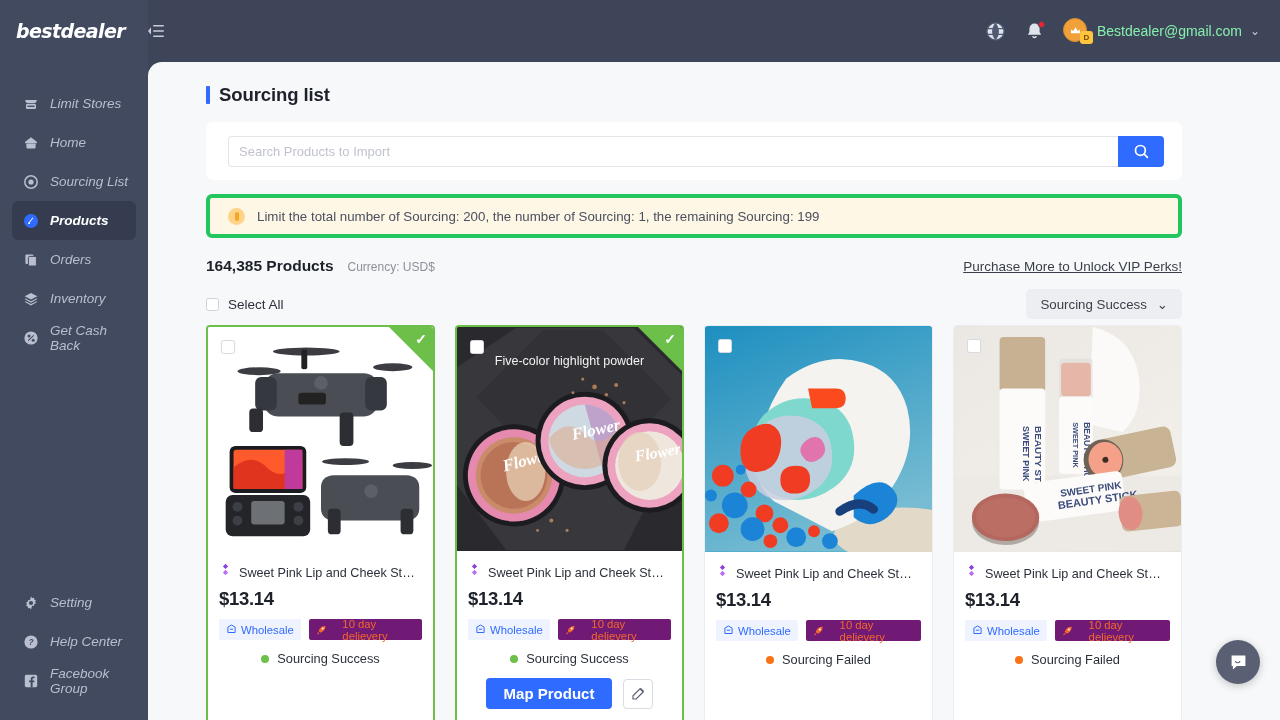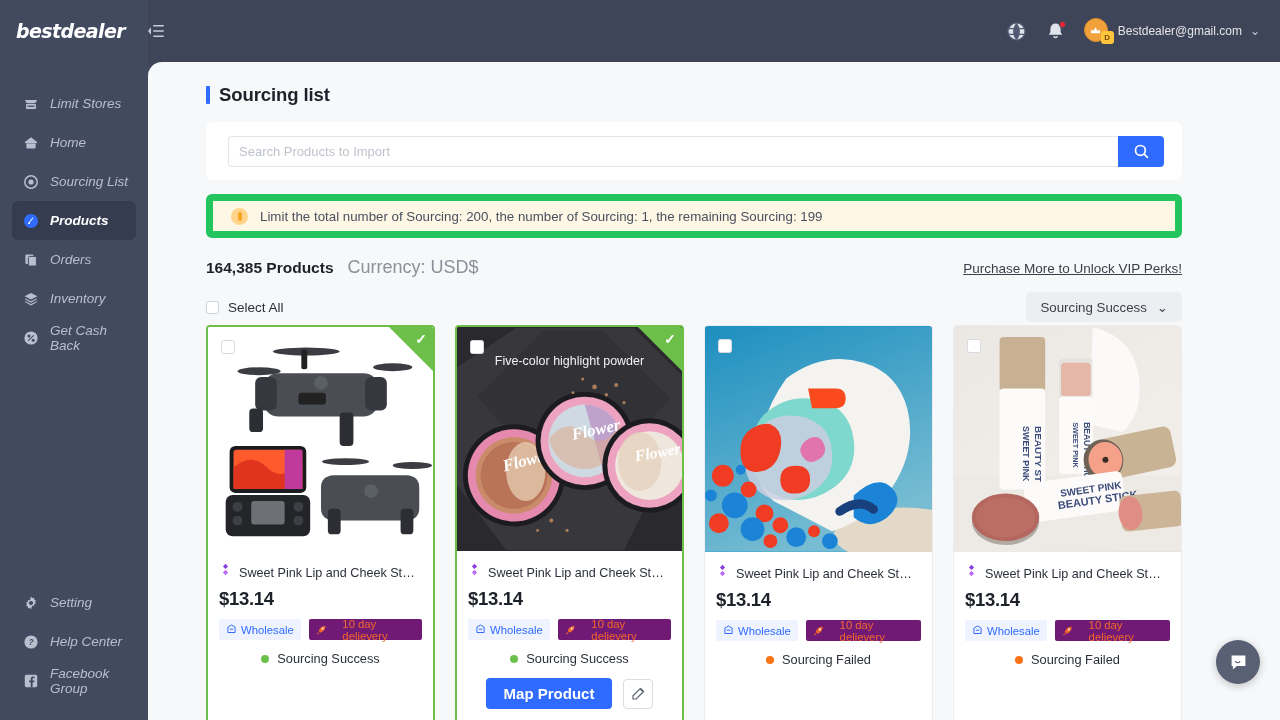--- a/index.html
+++ b/index.html
@@ -55,21 +55,21 @@
     width: 24px; height: 24px; border-radius: 50%;
     background: #f0a13a; display: flex; align-items: center; justify-content: center;
     border: 1.5px solid #d98b2b;
   }
   .avatar-badge {
     position: absolute; right: -4px; bottom: 0px;
     width: 13px; height: 13px; border-radius: 3px;
     background: #ffc53d; display: flex; align-items: center; justify-content: center;
     font-size: 8px; color: #7a4a00; font-weight: 700;
   }
-  #account-email { color: #e5e5e5; font-size: 12px; }
+  #account-email { color: #86efac; font-size: 14px; }
   .chev { color: #c7ccda; font-size: 12px; }
   
   #main {
     position: absolute; left: 148px; top: 62px;
     width: 1132px; height: 658px;
     background: #f7f8fa;
     border-top-left-radius: 14px;
     overflow: hidden;
   }
   #page-title-row { display: flex; align-items: center; gap: 9px; padding: 22px 0 0 58px; }
@@ -91,37 +91,37 @@
   }
   #search-input::placeholder { color: #bfc3cc; }
   #search-btn {
     width: 46px; height: 31px; background: #2f6bff;
     border: none; border-radius: 0 4px 4px 0;
     display: flex; align-items: center; justify-content: center; cursor: pointer;
   }
   
   #warn-banner {
     margin: 14px 0 0 58px; width: 976px; height: 44px;
-    background: #fff7e6; border: 7px solid #22c55e; border-radius: 6px;
+    background: #fff7e6; border: 4px solid #22c55e; border-radius: 6px;
     display: flex; align-items: center; gap: 12px; padding-left: 18px;
   }
   .warn-icon {
     width: 17px; height: 17px; border-radius: 50%;
     background: #ffd48a; display: flex; align-items: center; justify-content: center;
     flex-shrink: 0;
   }
   .warn-icon .dot { width: 4px; height: 9px; background: #f5a623; border-radius: 2px; }
   #warn-text { font-size: 13.3px; color: #49505e; }
   
   #count-row {
     margin: 19px 0 0 58px; width: 976px;
     display: flex; align-items: baseline;
   }
   #product-count { font-size: 15.5px; font-weight: 700; color: #1d2129; }
-  #currency { font-size: 18px; color: #8b9099; margin-left: 14px; }
+  #currency { font-size: 12px; color: #8b9099; margin-left: 14px; }
   #vip-link {
     margin-left: auto; font-size: 13.5px; color: #3a3f4a;
     text-decoration: underline; cursor: pointer;
   }
   
   #select-row {
     margin: 14px 0 0 58px; width: 976px;
     display: flex; align-items: center;
   }
   .cb {

